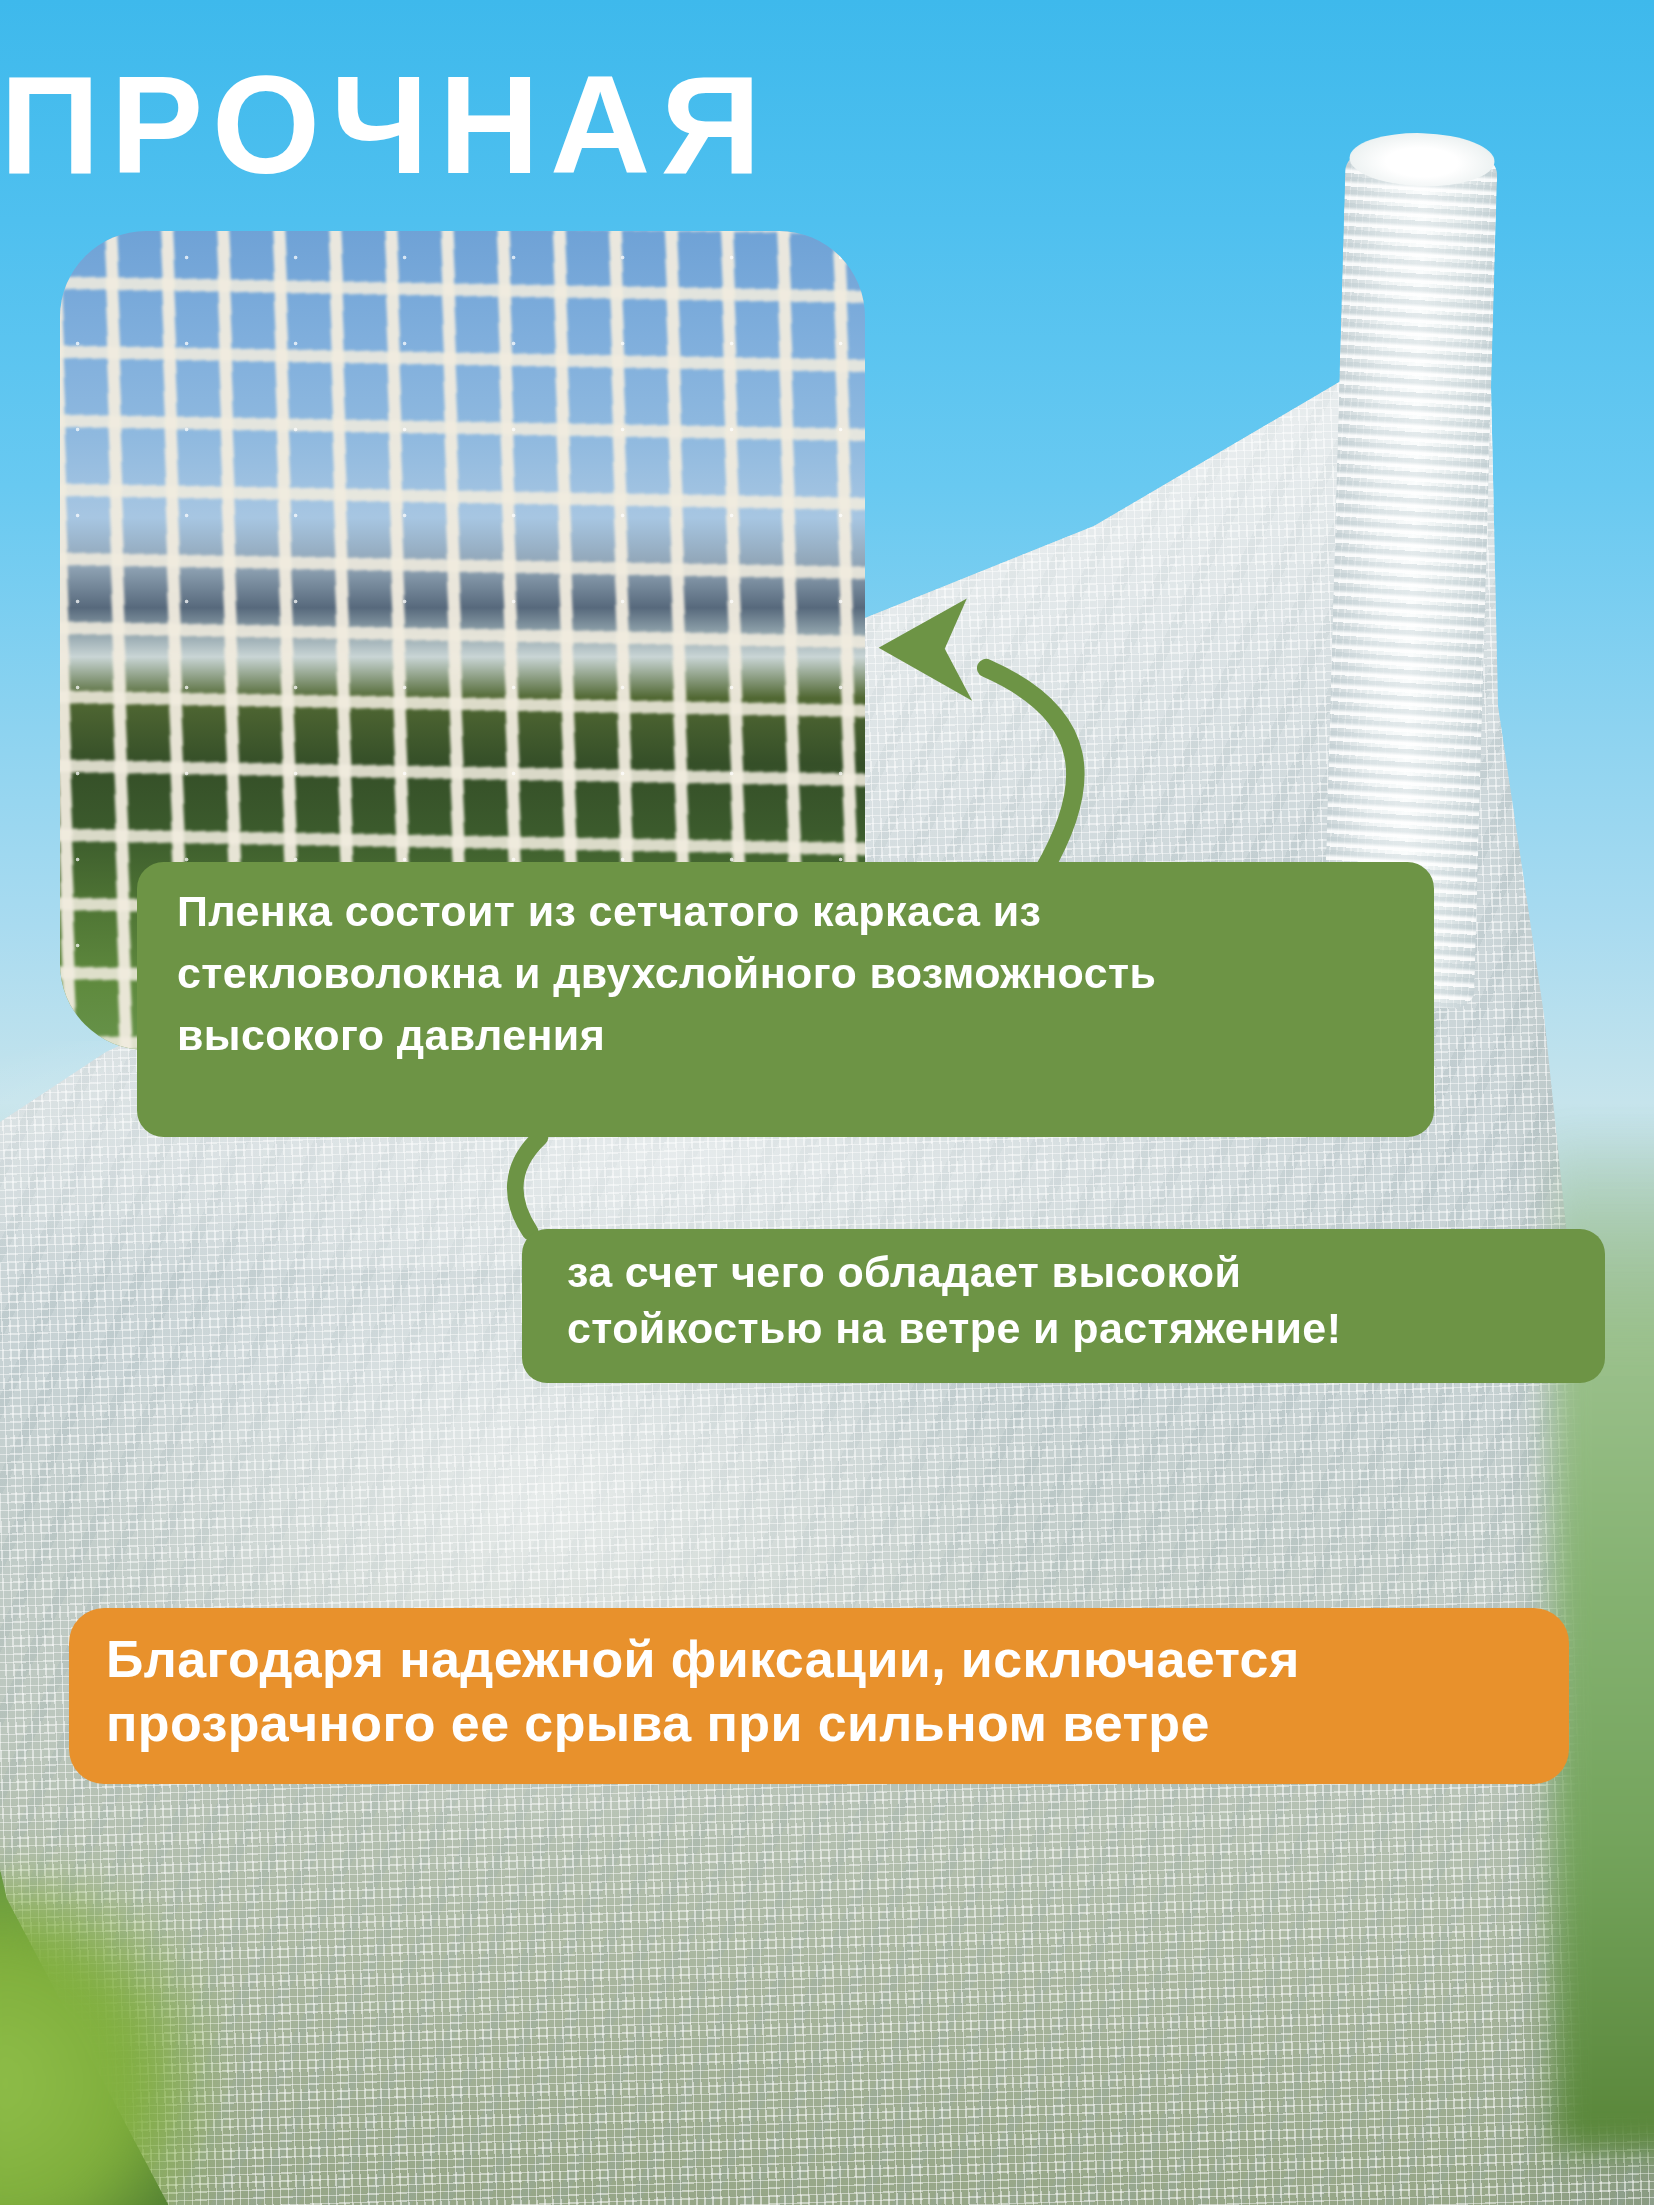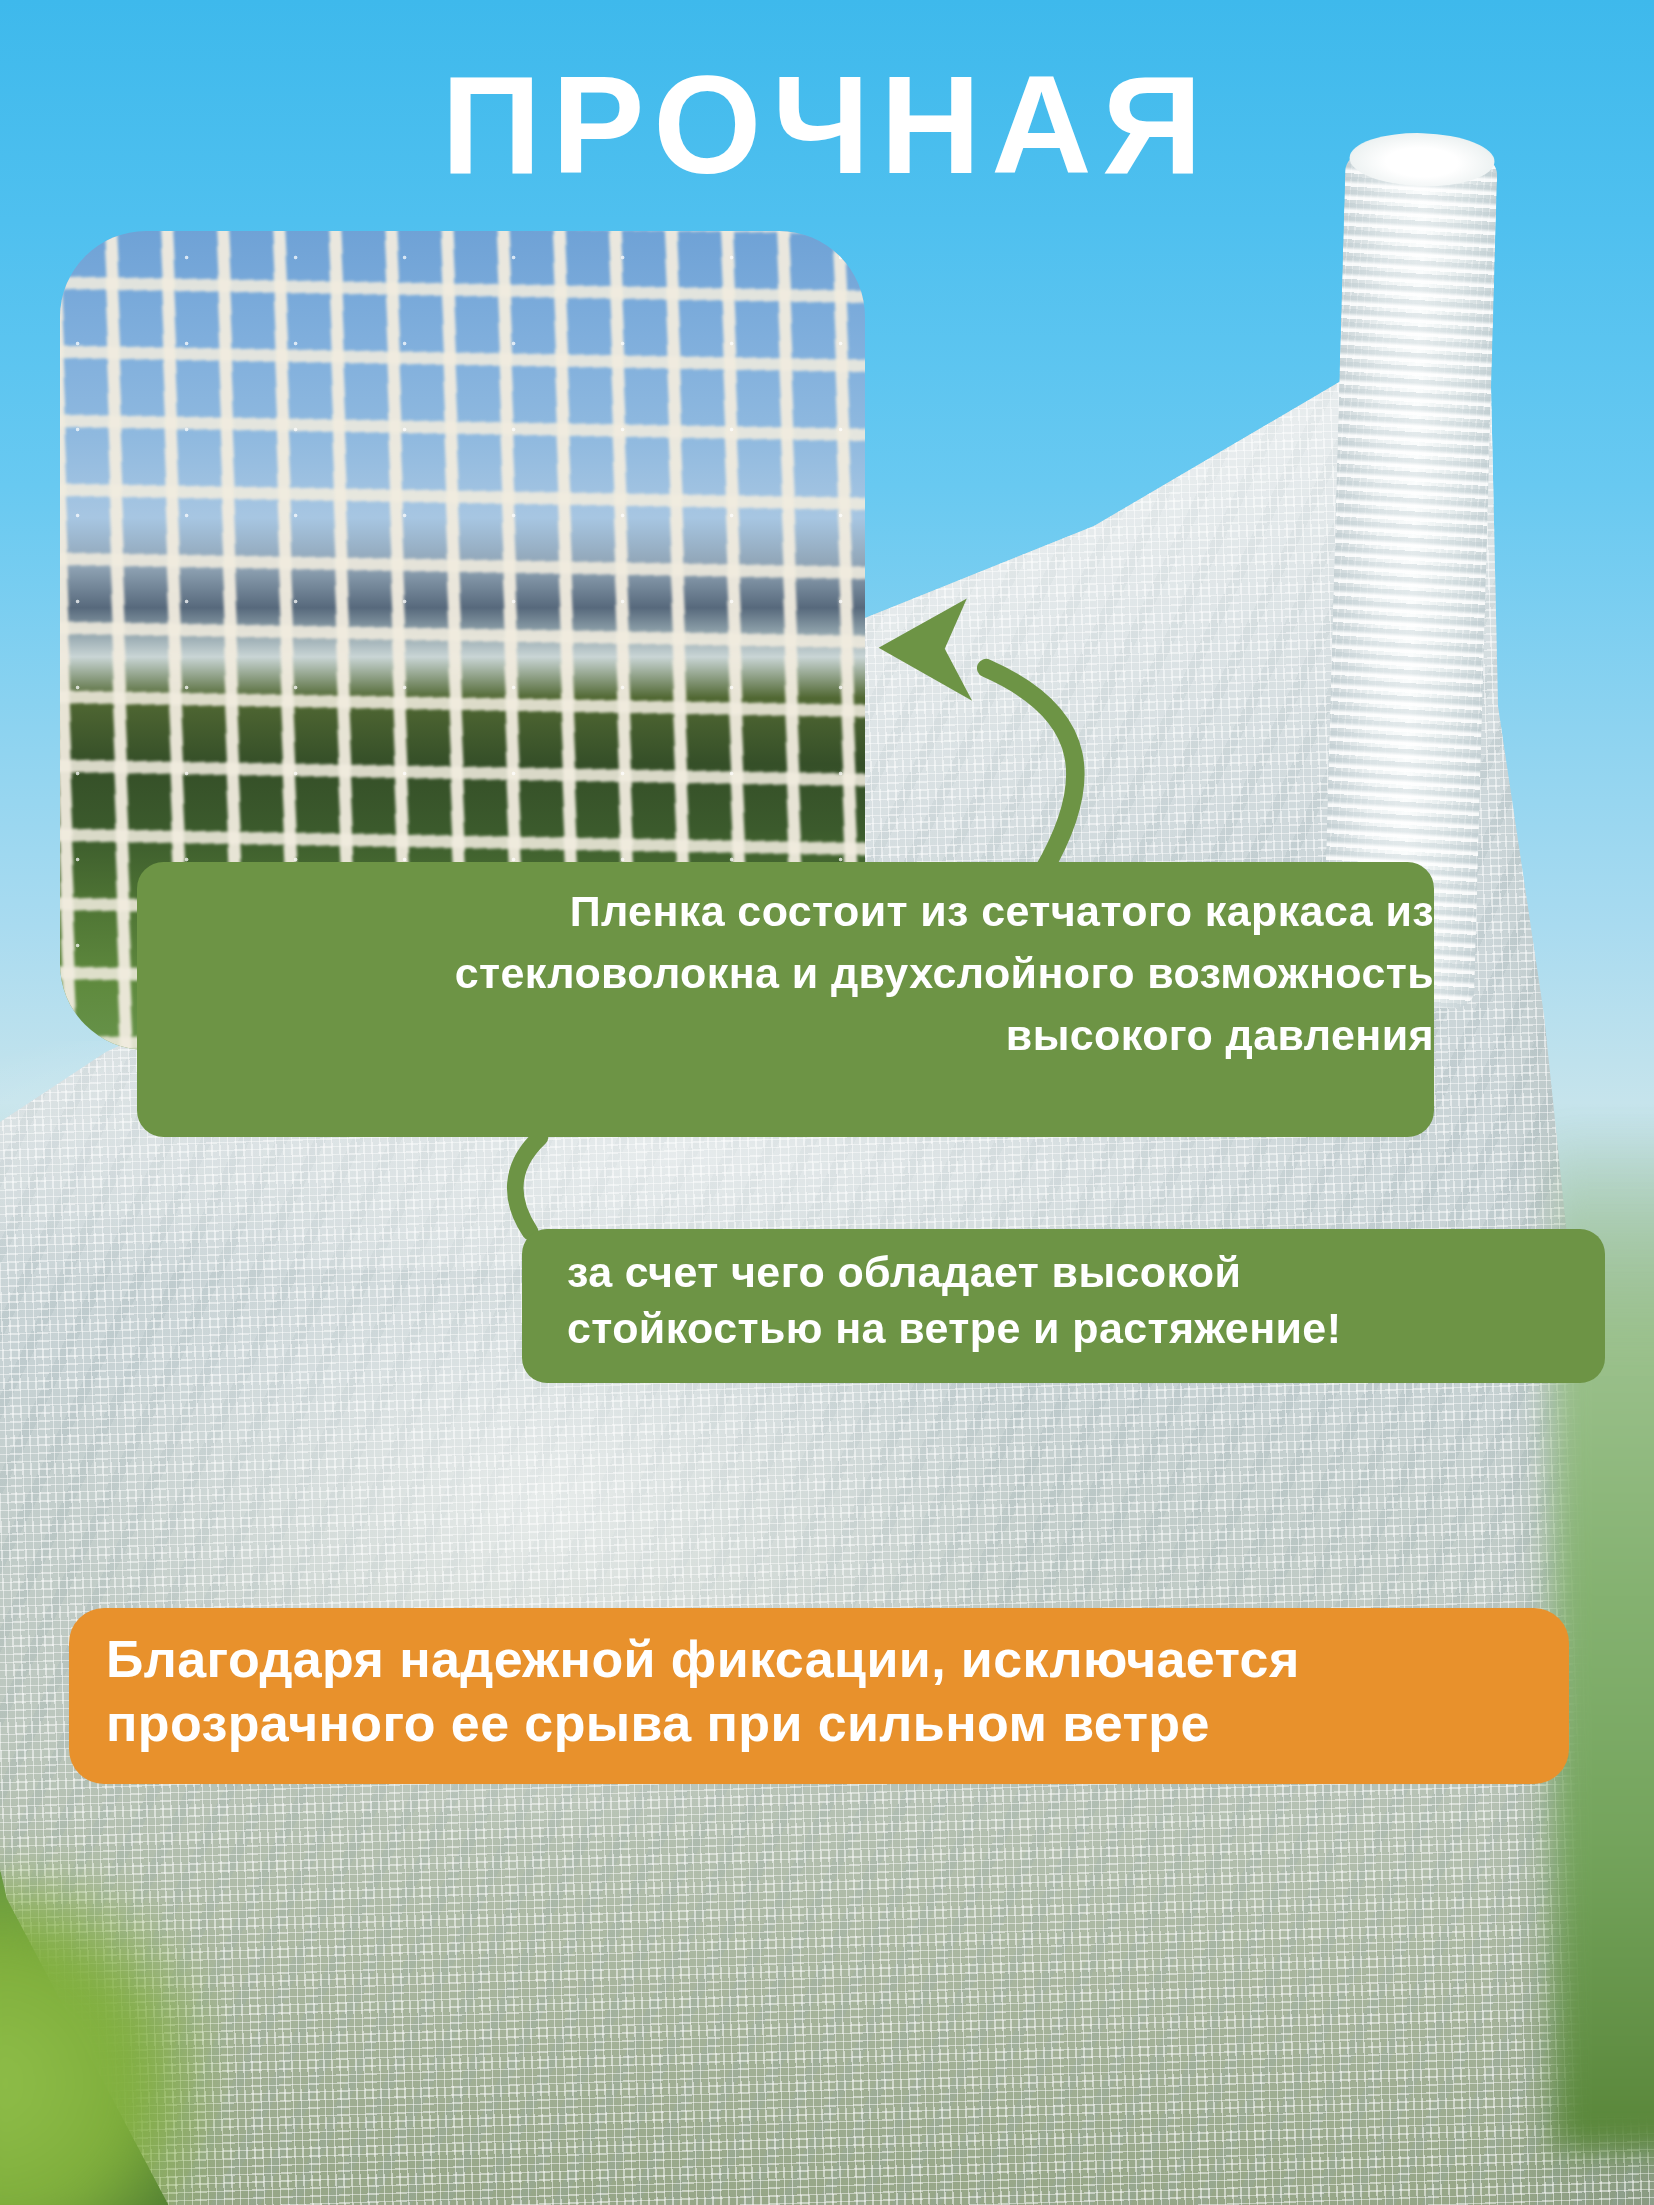--- a/index.html
+++ b/index.html
@@ -54,21 +54,21 @@
     background:linear-gradient(180deg, rgba(143,185,168,0.0) 0%, #9AC08B 22%, #85B271 45%, #74A45C 70%, #588538 100%);
     filter:blur(16px);
   }
   .haze{
     position:absolute;left:0;top:1041px;width:1654px;height:229px;
     background:radial-gradient(ellipse 60% 100% at 40% 50%, rgba(255,255,255,0.55), rgba(255,255,255,0) 80%);
   }
   
   .title{
     position:absolute;left:0;top:55px;width:100%;
-    text-align:center;color:#FFFFFF;
+    color:#FFFFFF;
     font-size:139px;font-weight:bold;letter-spacing:10.6px;line-height:1;
     white-space:nowrap;
   }
   
   .inset{
     position:absolute;left:60px;top:231px;width:805px;height:819px;
     border-radius:86px;overflow:hidden;
     background:linear-gradient(180deg,
       #6FA2D6 0%,#7FAEDC 13%,#8FB9DF 25%,#A7C6E2 35%,#8FA3B4 41%,
       #57697C 46%,#8FA2AB 49%,#C9D5D5 52%,#516833 57%,#354F28 65%,
@@ -91,21 +91,21 @@
     opacity:0.8;
   }
   
   .overlay{position:absolute;left:0;top:0;width:1654px;height:2206px;}
   
   .box{position:absolute;color:#FFFFFF;font-weight:bold;}
   .box .ln{display:block;white-space:nowrap;}
   .box-green1{
     left:137px;top:862px;width:1297px;height:275px;border-radius:26.5px;
     background:#6D9445;padding:17.6px 0 0 40px;box-sizing:border-box;
-    font-size:43px;line-height:62px;letter-spacing:0.4px;text-align:right;
+    font-size:43px;line-height:62px;letter-spacing:0.4px;
   }
   .box-green2{
     left:522px;top:1229px;width:1083px;height:154px;border-radius:25px;
     background:#6D9445;padding:15px 0 0 45px;box-sizing:border-box;
     font-size:43px;line-height:56px;letter-spacing:0.4px;
   }
   .box-orange{
     left:69px;top:1608px;width:1500px;height:176px;border-radius:35px;
     background:#E8912C;padding:18.5px 0 0 37px;box-sizing:border-box;
     font-size:52px;line-height:64px;letter-spacing:0.4px;

